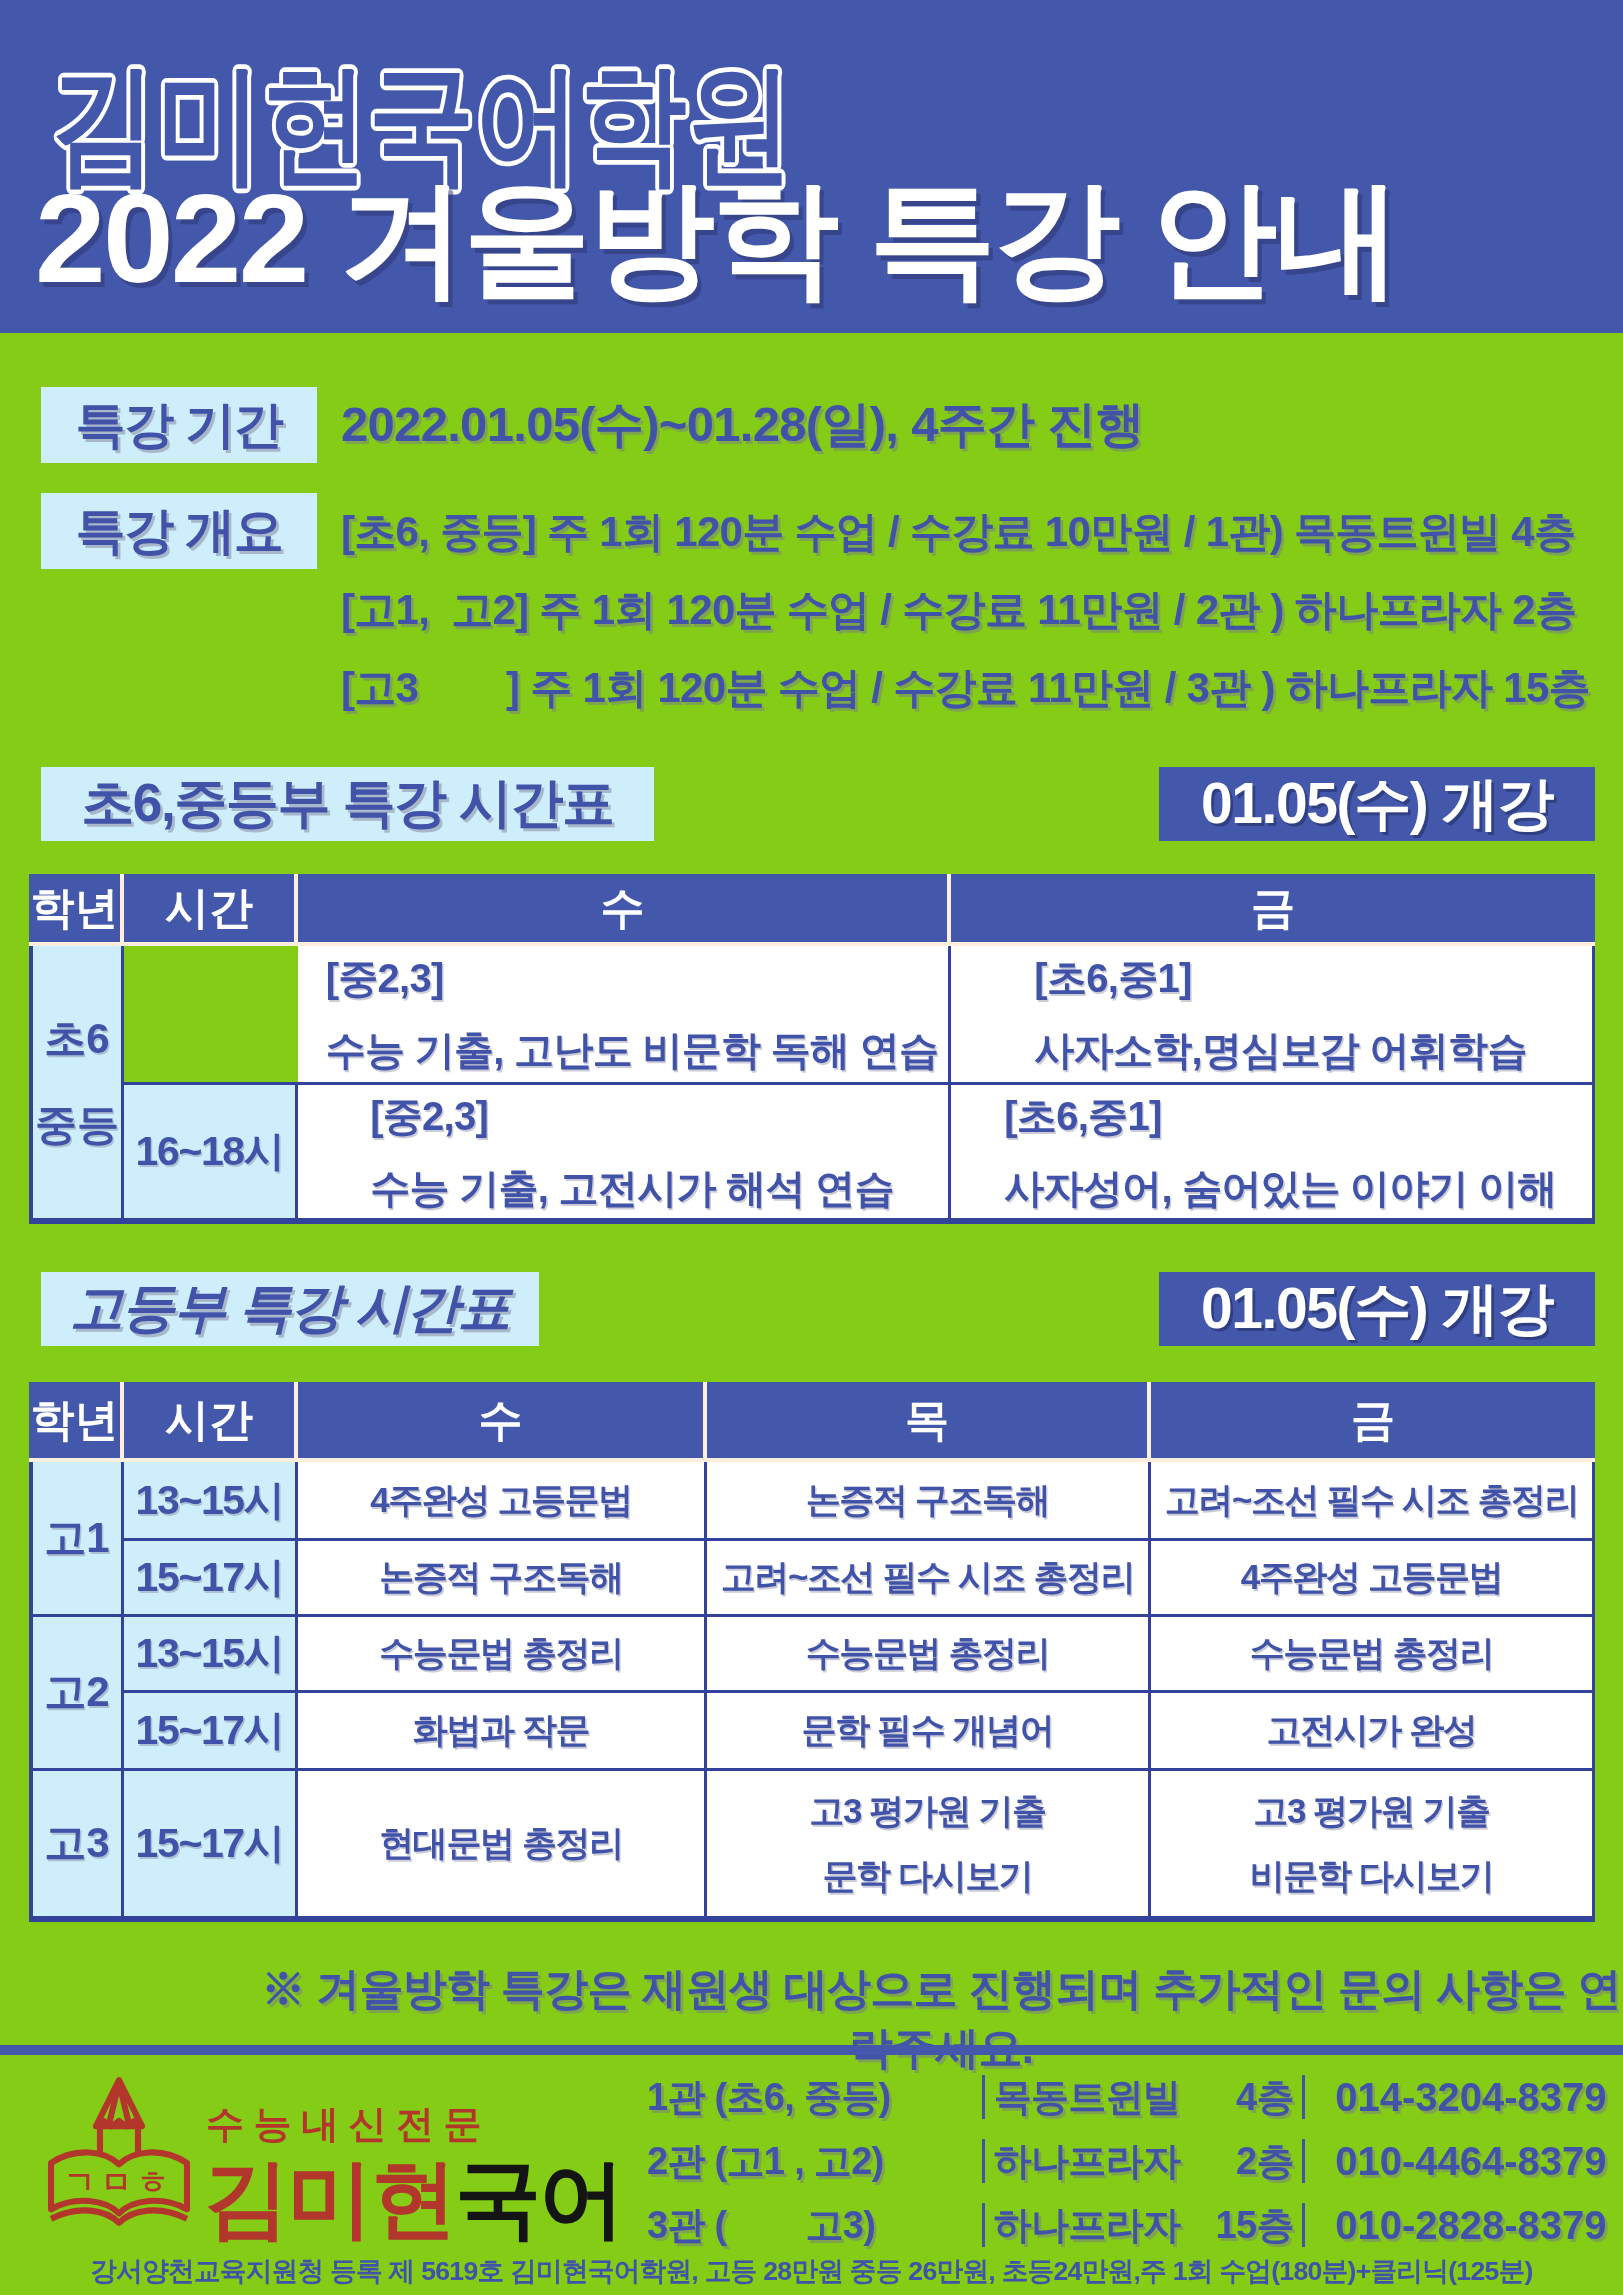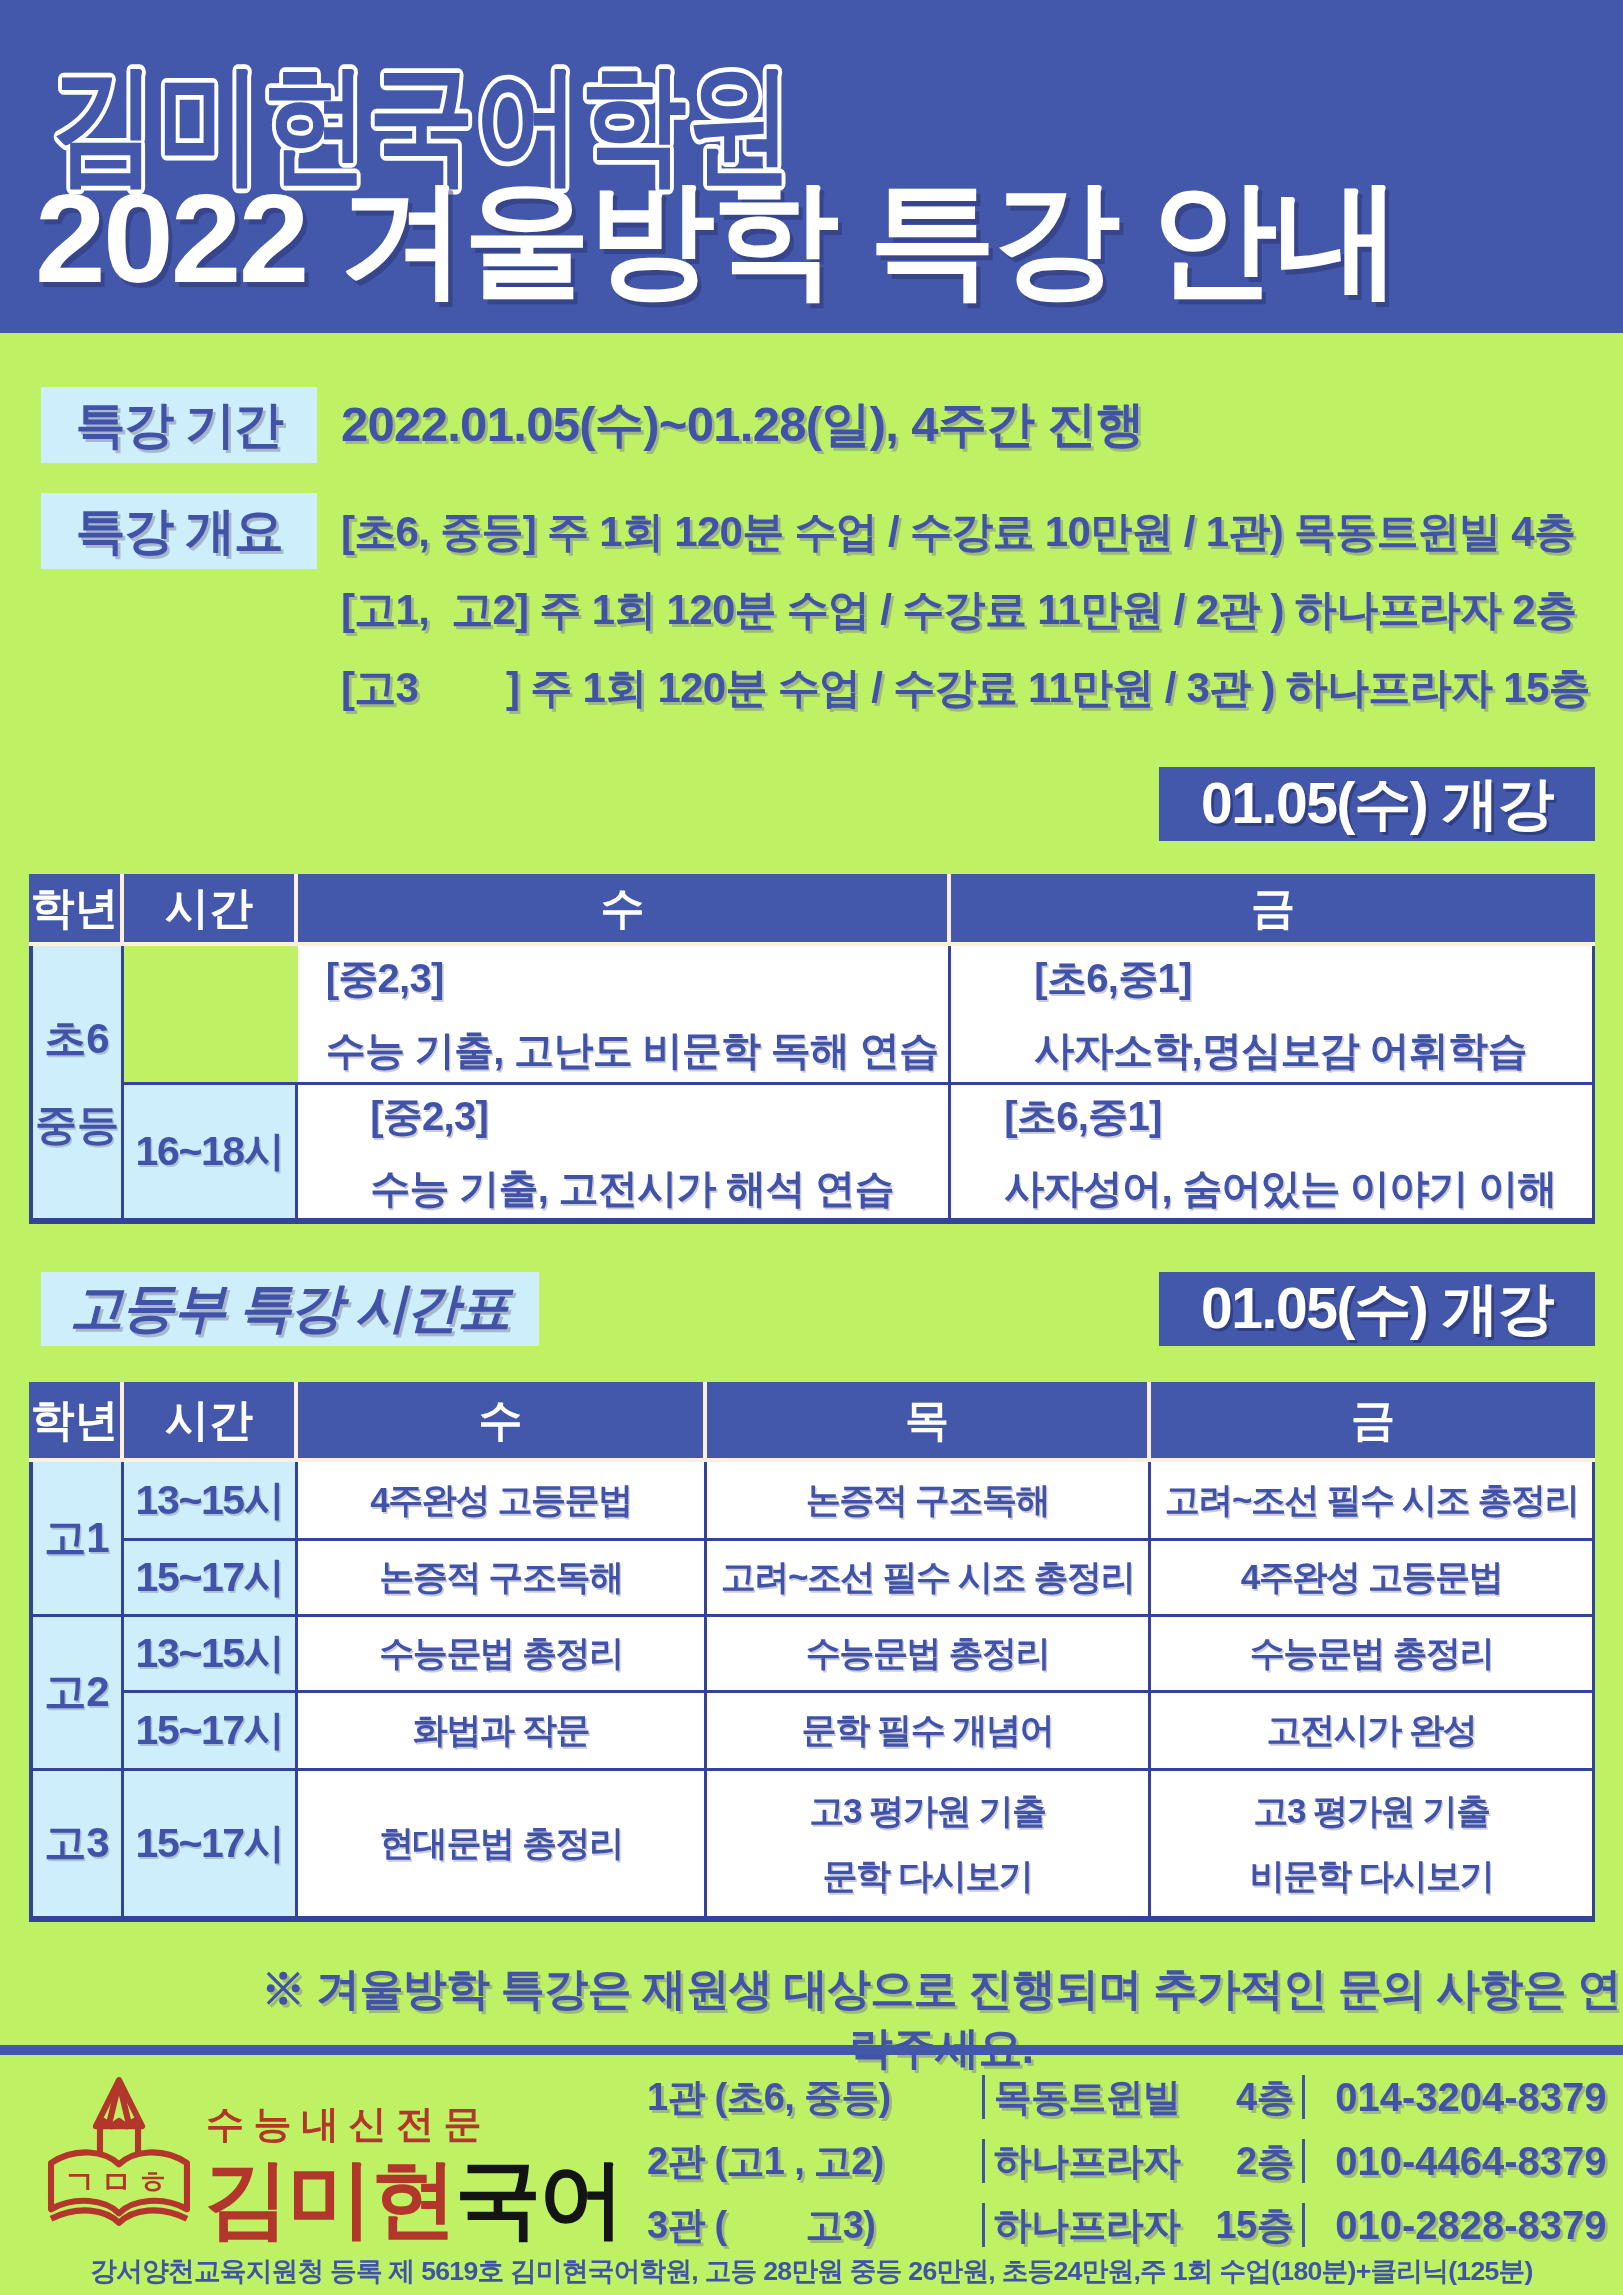--- a/index.html
+++ b/index.html
@@ -4,21 +4,21 @@
 <style>
   html,body{margin:0;padding:0;}
   body{
     width:1623px;height:2295px;
     background:#fdeedd;
     font-family:"Liberation Sans",sans-serif;
     font-weight:bold;
     color:#4053a8;
     overflow:hidden;
   }
-  #poster{position:relative;width:1623px;height:2295px;background:#bef264;}
+  #poster{position:relative;width:1623px;height:2295px;background:#84cc16;}
   .abs{position:absolute;}
   .flexc{display:flex;align-items:center;justify-content:center;}
   .sh{text-shadow:2.7px 3.4px 0 rgba(120,118,145,0.45);}
   .shsm{text-shadow:1.4px 2px 0 rgba(110,110,140,0.35);}
 
   
   #header{left:0;top:0;width:1623px;height:333px;background:#4357ab;}
   #academy-name-svg{position:absolute;left:42px;top:24.5px;}
   #poster-title{
     position:absolute;left:35px;top:155px;width:1568px;
@@ -112,20 +112,21 @@
   </div>
 
   <div id="period-label" class="abs flexc label-box sh">특강 기간</div>
   <div id="period-value" class="abs sh">2022.01.05(수)~01.28(일), 4주간 진행</div>
 
   <div id="overview-label" class="abs flexc label-box sh">특강 개요</div>
   <div id="ov0" class="abs overview-line sh">[초6, 중등] 주 1회 120분 수업 / 수강료 10만원 / 1관) 목동트윈빌 4층</div>
   <div id="ov1" class="abs overview-line sh">[고1,  고2] 주 1회 120분 수업 / 수강료 11만원 / 2관 ) 하나프라자 2층</div>
   <div id="ov2" class="abs overview-line sh">[고3        ] 주 1회 120분 수업 / 수강료 11만원 / 3관 ) 하나프라자 15층</div>
 
+  <div id="sec1-title" class="abs flexc sec-title sh">초6,중등부 특강 시간표</div>
   <div id="sec1-badge" class="abs flexc badge">01.05(수) 개강</div>
 
   <div id="tbl1" class="abs tbl">
     <div class="th">학년</div>
     <div class="th">시간</div>
     <div class="th">수</div>
     <div class="th last">금</div>
 
     <div class="grade cyan shsm" style="grid-row:2 / span 2;">초6
 중등</div>

